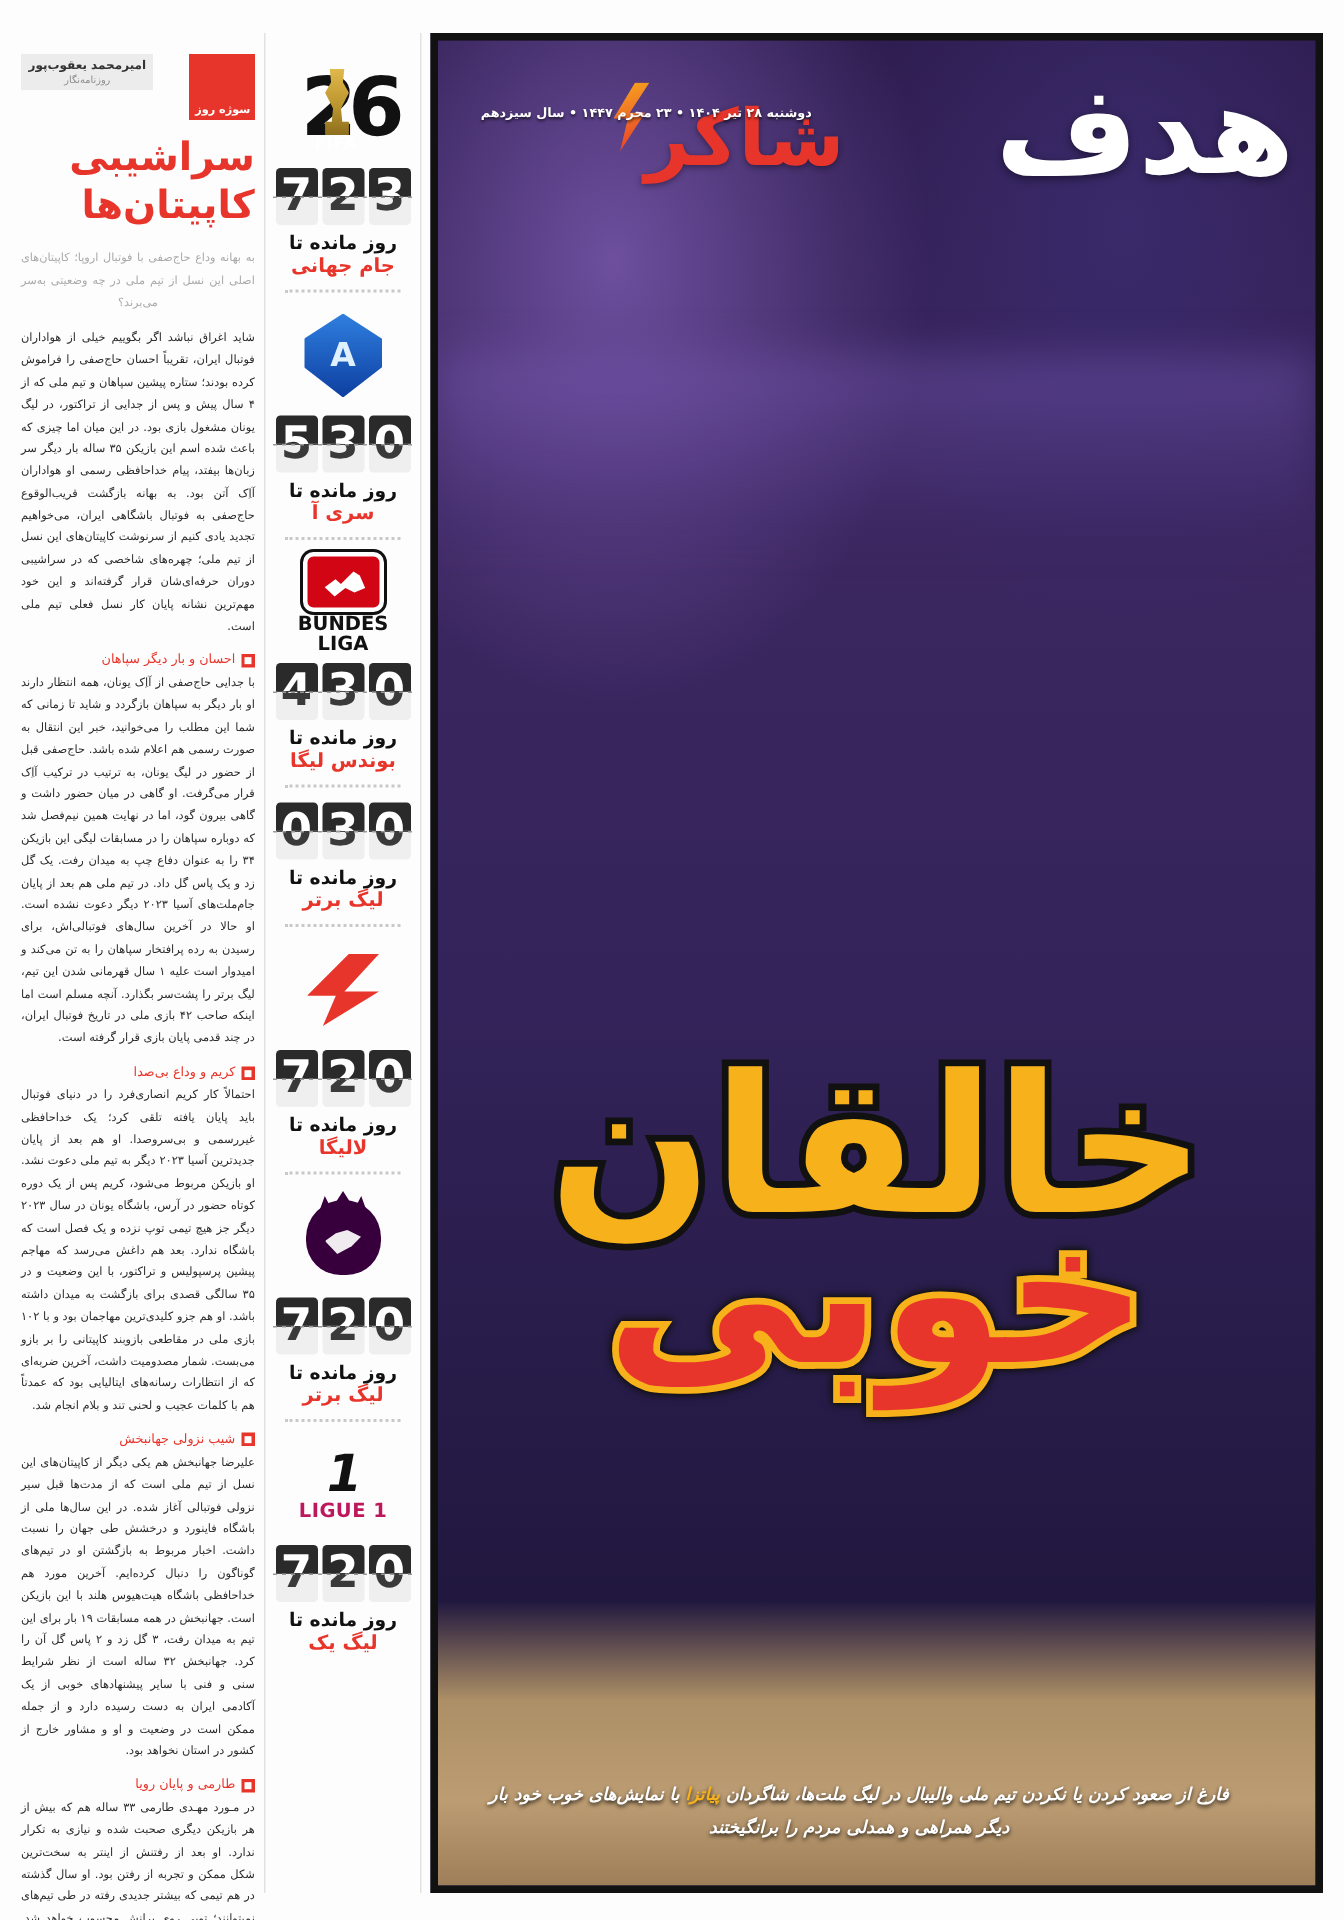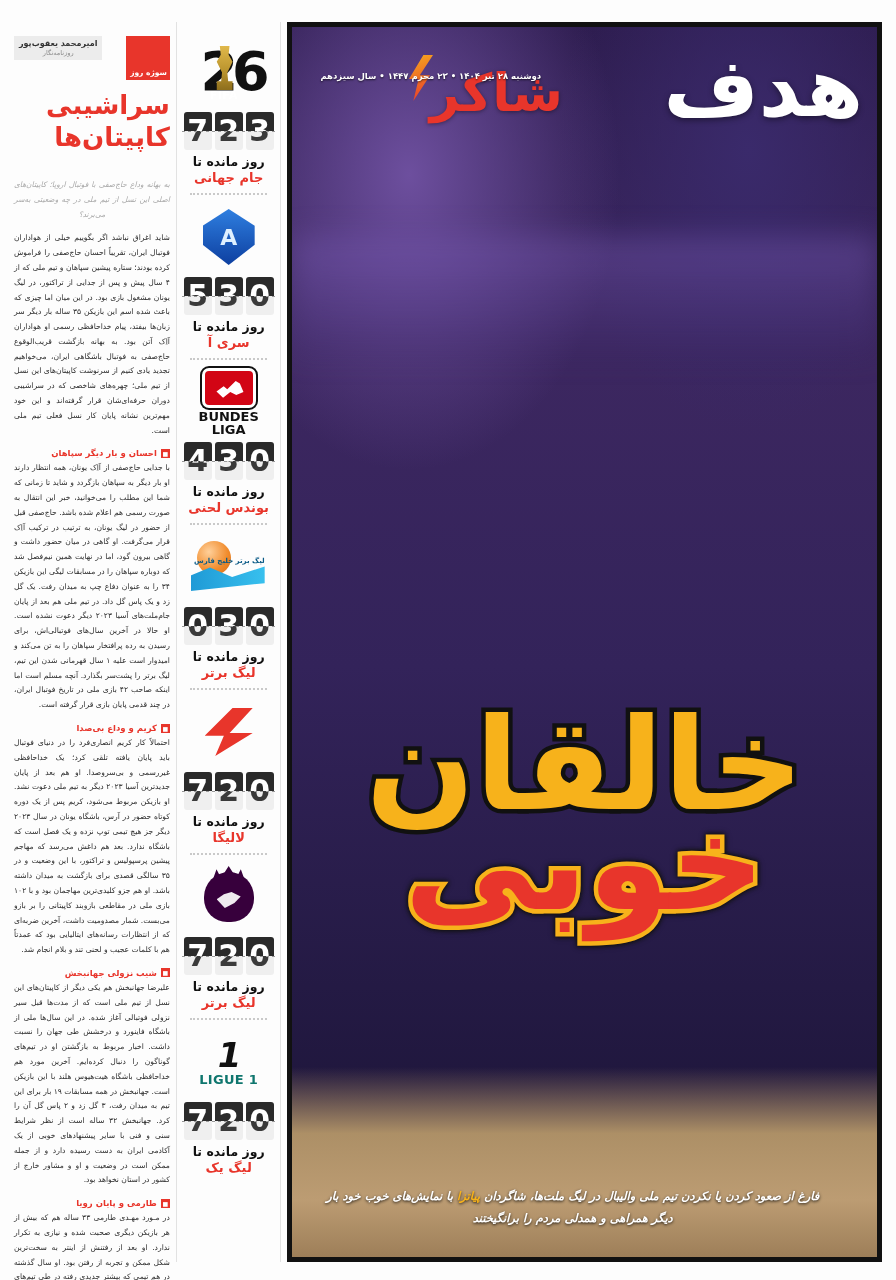--- a/index.html
+++ b/index.html
@@ -207,52 +207,52 @@
   .logo-epl .lion::after{
     content:""; position:absolute; left:13px; top:20px; width:24px; height:16px; background:#fff;
     clip-path: polygon(0 46%,30% 14%,62% 0,100% 28%,74% 68%,34% 100%);
     opacity:.92;
   }
   .logo-ligue1 { width:64px; text-align:center; }
   .logo-ligue1 .one {
     font-size:34px; font-weight:900; color:#111; font-style:italic; line-height:1;
     letter-spacing:-2px;
   }
-  .logo-ligue1 .t { font-size:13px; font-weight:900; color:#0f766e; letter-spacing:.3px; }
+  .logo-ligue1 .t { font-size:13px; font-weight:900; color:#be185d; letter-spacing:.3px; }
 
   
   .art-col {
     width: 160px; order: 3; direction: rtl;
     padding-top: 14px;
   }
   .art-top { display:flex; align-items:flex-start; justify-content:space-between; gap:6px; }
   .art-kicker {
     width:44px; height:44px; background:#e8352b; color:#fff;
     font-size:7.5px; font-weight:800; display:flex; align-items:flex-end;
     justify-content:flex-start; padding:3px; line-height:1.25;
   }
   .byline { background:#ececec; padding:3px 5px; text-align:center; }
   .byline .name { font-size:8px; font-weight:800; color:#333; }
   .byline .role { font-size:6.5px; color:#8a8a8a; margin-top:1px; }
   .art-title {
     margin-top:10px; color:#e8352b; font-size:26px; font-weight:900;
     line-height:1.22; text-align:right;
   }
   .art-lede {
-    margin-top:25px; color:#a9a9a9; font-size:7.5px; line-height:1.95;
-    text-align:justify; text-align-last:center;font-style:italic;
+    margin-top:12px; color:#a9a9a9; font-size:7.5px; line-height:1.95;
+    text-align:justify; text-align-last:center;
   }
   .art-body {
     margin-top:9px; color:#2b2b2b; font-size:7.6px; line-height:1.95;
     text-align:justify;
   }
   .sec { margin-top:10px; }
   .sec-head {
     display:flex; align-items:center; gap:4px; justify-content:flex-start;
-    color:#e8352b; font-size:8.5px; font-weight:700; margin-bottom:3px;
+    color:#e8352b; font-size:8.5px; font-weight:400; margin-bottom:3px;
   }
   .sec-head .bullet {
     width:9px; height:9px; background:#e8352b; color:#fff; font-size:6px;
     display:flex; align-items:center; justify-content:center; flex:none;
   }
   .sec-body { color:#2b2b2b; font-size:7.6px; line-height:1.95; text-align:justify; }
 </style>
 </head>
 <body>
 
@@ -366,32 +366,25 @@
             <span>0</span>
           </div>
         <div class="cd-d">
             <span>3</span>
           </div>
         <div class="cd-d">
             <span>4</span>
           </div>
       </div>
       <div class="cd-label">روز مانده تا</div>
-      <div class="cd-league">بوندس لحنی</div>
+      <div class="cd-league">بوندس لیگا</div>
     </div>
     <div class="cd-sep"></div>
 
     <div class="cd-block">
-      <div class="cd-logo">
-        <div class="logo-pgpl">
-          <div class="ball"></div>
-          <div class="wave"></div>
-          <div class="t">لیگ برتر خلیج فارس</div>
-        </div>
-      </div>
       <div class="cd-digits">
         <div class="cd-d">
             <span>0</span>
           </div>
         <div class="cd-d">
             <span>3</span>
           </div>
         <div class="cd-d">
             <span>0</span>
           </div>

